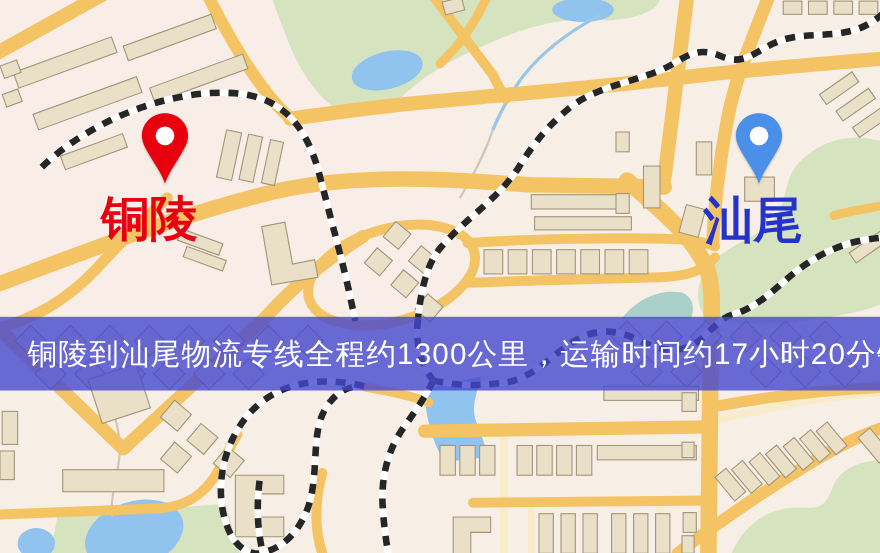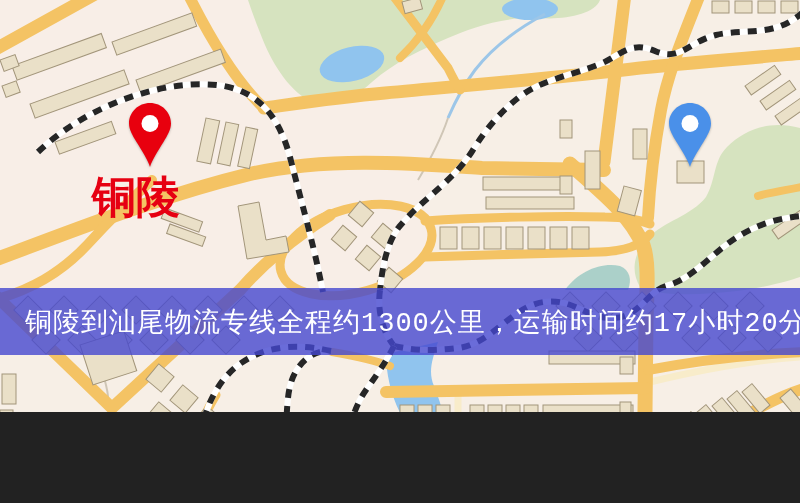--- a/index.html
+++ b/index.html
@@ -1,17 +1,17 @@
 <!DOCTYPE html>
 <html><head>
 <meta charset="utf-8">
 <style>
   html,body{margin:0;padding:0;background:#222;}
-  .viewport{position:relative;width:800px;height:412px;overflow:hidden;
-    font-family:Liberation Mono, monospace;}
+  .viewport{position:relative;width:800px;height:503px;overflow:hidden;
+    font-family:Liberation Sans, sans-serif;}
   .map-svg{position:absolute;left:0;top:0;}
   
   .grn{fill:#d6e3bf;stroke:none;}
   .teal{fill:#abd0c9;}
   .wtr{fill:#90c4ee;stroke:none;}
   .stream{stroke:#9cc6e8;stroke-width:3;fill:none;}
   .trail{stroke:#cfc6b6;stroke-width:2;fill:none;}
   .rd{stroke:#f4c364;fill:none;stroke-linecap:round;stroke-linejoin:round;}
   .rdm{stroke:#f8ecca;fill:none;stroke-linecap:round;}
   .bld{fill:#eae0c8;stroke:#a2957a;stroke-width:1;}
@@ -234,18 +234,19 @@
     </svg>
   </div>
   <div class="city-label label-origin">铜陵</div>
 
   <div class="marker" style="left:665px;top:100px;">
     <svg width="50" height="68" viewBox="0 0 50 68">
       <path d="M25 67 C23 60 17 51 11.5 42 C7.5 35.5 4 29.5 4 23.5 C4 12 13.4 3 25 3 C36.6 3 46 12 46 23.5 C46 29.5 42.5 35.5 38.5 42 C33 51 27 60 25 67 Z" fill="#4a90e9"></path>
       <circle cx="25" cy="23.5" r="8.5" fill="#ffffff"></circle>
     </svg>
   </div>
+  <div class="city-label label-dest">汕尾</div>
 
   <div class="banner">
     <span>铜陵到汕尾物流专线全程约1300公里，运输时间约17小时20分钟.</span>
   </div>
 
 </div>
 
 </body></html>

